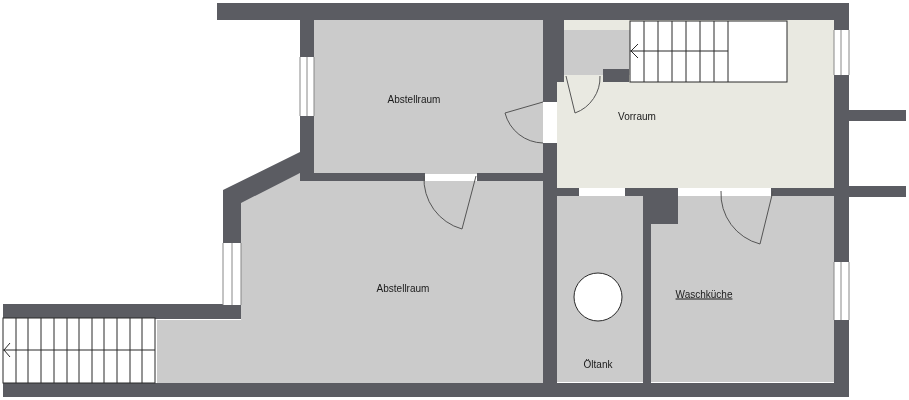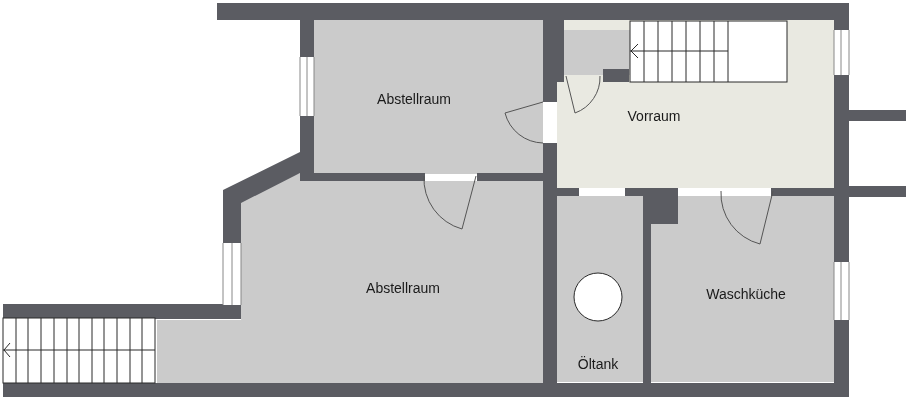--- a/index.html
+++ b/index.html
@@ -1,21 +1,21 @@
 <!DOCTYPE html>
 <html><head>
 <meta charset="utf-8">
 <style>
   html, body { margin: 0; padding: 0; background: #ffffff; }
   #plan-root { position: relative; width: 909px; height: 400px; overflow: hidden; }
   #plan-svg { position: absolute; left: 0; top: 0; }
   .room-label {
     position: absolute;
     font-family: "Liberation Sans", sans-serif;
-    font-size: 14px;
+    font-size: 10px;
     color: #1a1a1a;
     white-space: nowrap;
     transform: translate(-50%, -50%);
   }
 </style>
 </head>
 <body>
 
 <div id="plan-root">
   <svg id="plan-svg" width="909" height="400" viewBox="0 0 909 400" xmlns="http://www.w3.org/2000/svg">
@@ -140,17 +140,17 @@
       <g>
         <line x1="773" y1="191" x2="760" y2="244"></line>
         <path d="M721,191 A52,52 0 0 0 760,244"></path>
       </g>
     </g>
 
     <circle cx="598" cy="297" r="24" fill="#ffffff" stroke="#2a2a2a" stroke-width="1"></circle>
   </svg>
 
   <div class="room-label" style="left:414px; top:99px;">Abstellraum</div>
-  <div class="room-label" style="left:654px; top:116px;">Vorraum</div>
+  <div class="room-label" style="left:637px; top:116px;">Vorraum</div>
   <div class="room-label" style="left:403px; top:288px;">Abstellraum</div>
-  <div class="room-label" style="left:746px; top:294px;">Waschküche</div>
+  <div class="room-label" style="left:704px; top:294px;text-decoration:underline;">Waschküche</div>
   <div class="room-label" style="left:598px; top:364px;">Öltank</div>
 </div>
 
 </body></html>

